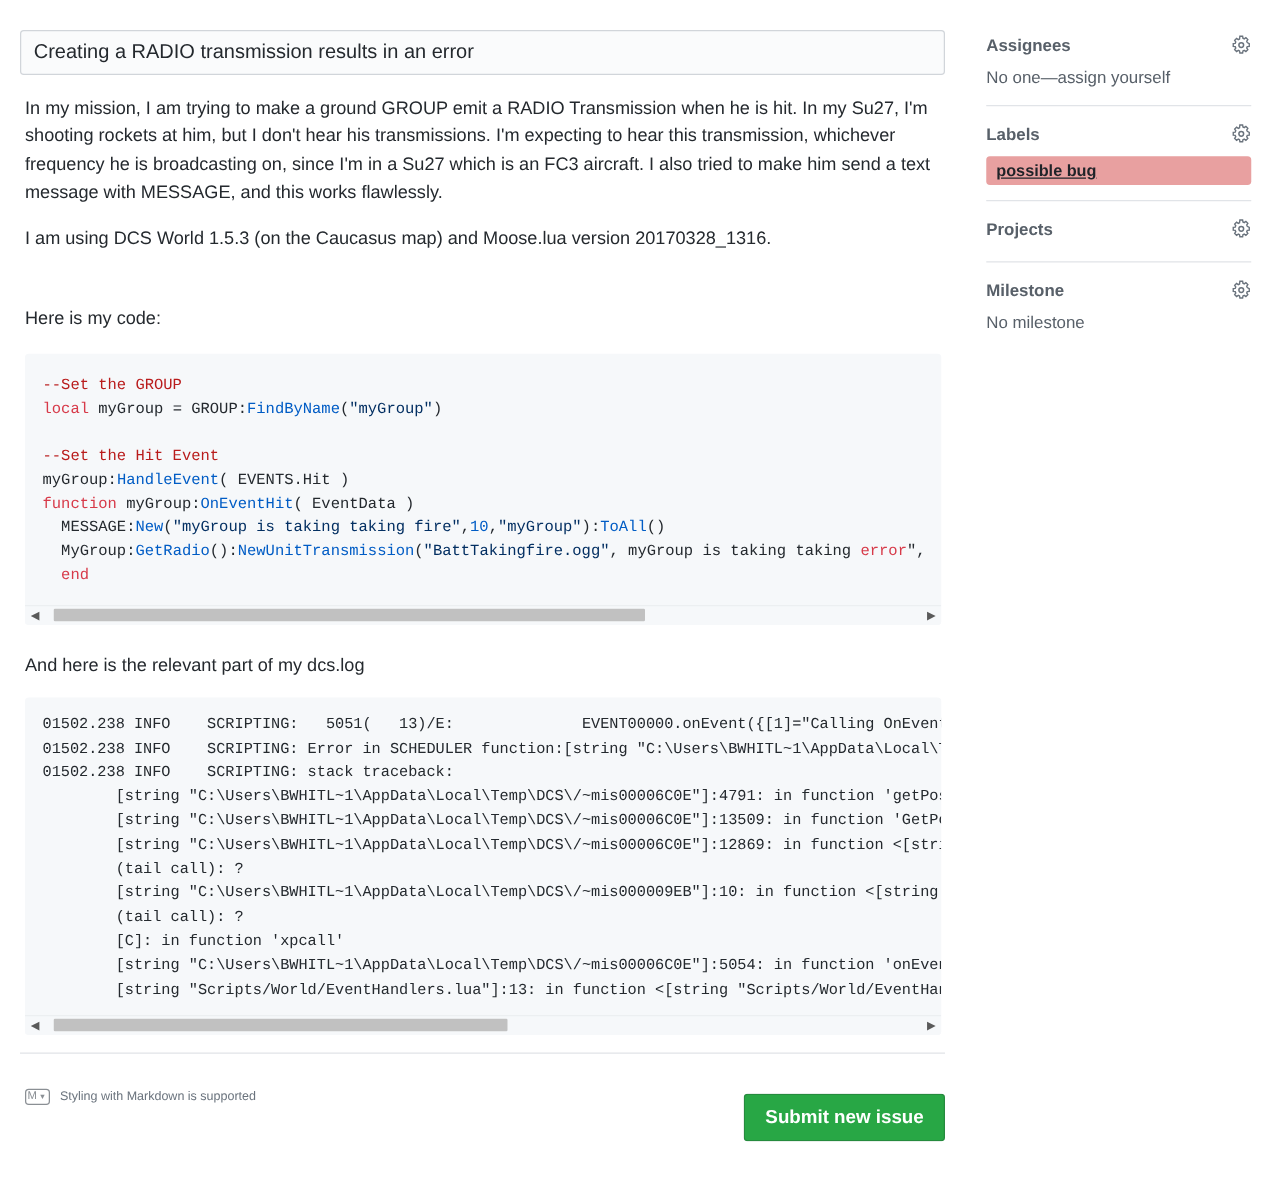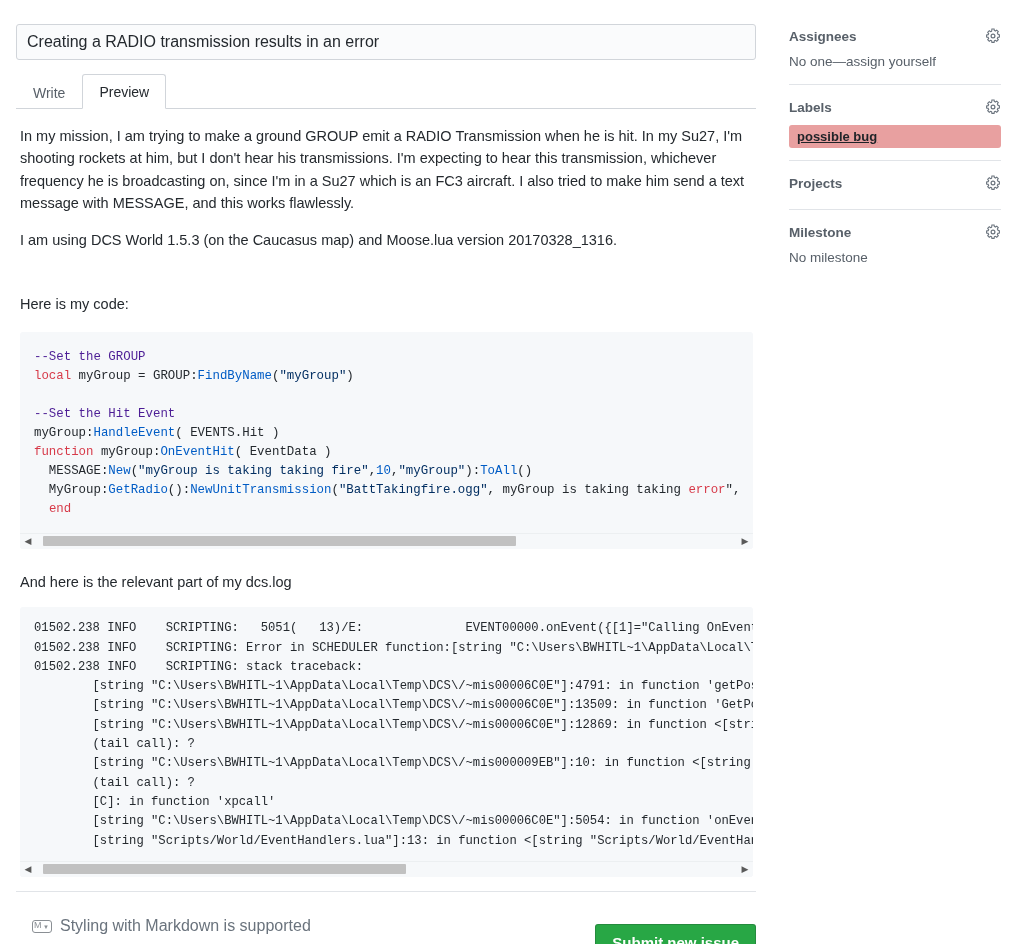--- a/index.html
+++ b/index.html
@@ -120,40 +120,40 @@
     position: absolute;
     top: 2px;
     left: 0;
     height: 10px;
     background: #c1c1c1;
     border-radius: 1px;
   }
   .kw { color: #d73a49; }
   .fn { color: #005cc5; }
   .str { color: #032f62; }
-  .com { color: #4c1d95; margin-top: 12px; }
+  .com { color: #b91c1c; margin-top: 12px; }
   .num { color: #005cc5; }
 
   .footer {
     width: 740px;
     margin: 14px 0 0 0;
     border-top: 1px solid #e1e4e8;
     padding-top: 14px;
     display: flex;
     align-items: center;
     justify-content: space-between;
     height: 56px;
   }
   .markdown-note {
     display: flex;
     align-items: center;
     gap: 8px;
     color: #6a737d;
-    font-size: 16px;
-    margin-left: 16px;
+    font-size: 10px;
+    margin-left: 4px;
   }
   .md-icon {
     width: 20px; height: 13px;
     border: 1px solid #8a8f94;
     border-radius: 3px;
     display: inline-block;
     position: relative;
   }
   .md-icon::before {
     content: "M";
@@ -236,24 +236,20 @@
 </style>
 </head>
 <body>
 
 <div class="page">
 
   <div class="main">
 
     <input class="title-box" type="text" value="Creating a RADIO transmission results in an error" style="">
 
-    <div class="tabs">
-      <div class="tab">Write</div>
-      <div class="tab active">Preview</div>
-    </div>
 
     <div class="body-area">
 
       <p class="para">In my mission, I am trying to make a ground GROUP emit a RADIO Transmission when he is hit. In my Su27, I'm shooting rockets at him, but I don't hear his transmissions.
 I'm expecting to hear this transmission, whichever frequency he is broadcasting on, since I'm in a Su27 which is an FC3 aircraft. I also tried to make him send a text message with MESSAGE, and this works flawlessly.</p>
       <p class="para">I am using DCS World 1.5.3 (on the Caucasus map) and Moose.lua version 20170328_1316.</p>
       <p class="para tight">Here is my code:</p>
 
       <div class="codewrap">
         <pre><span class="com">--Set the GROUP</span>

